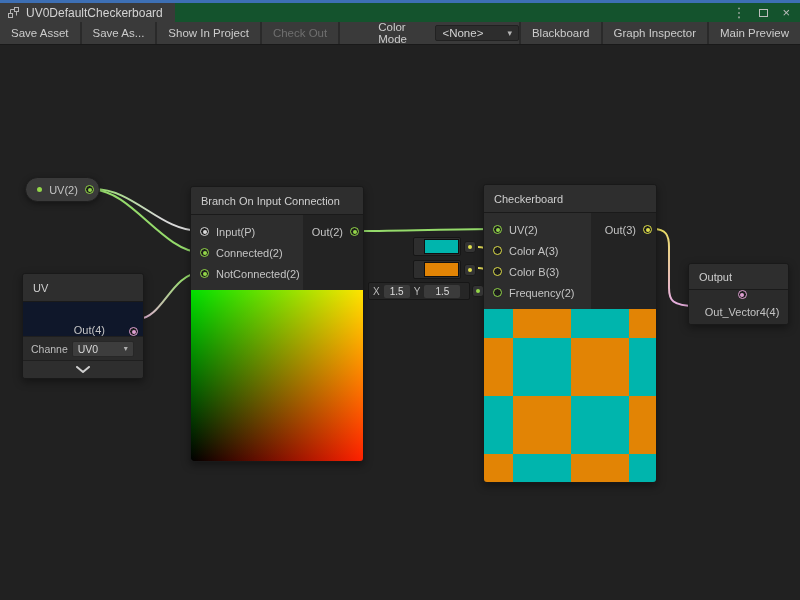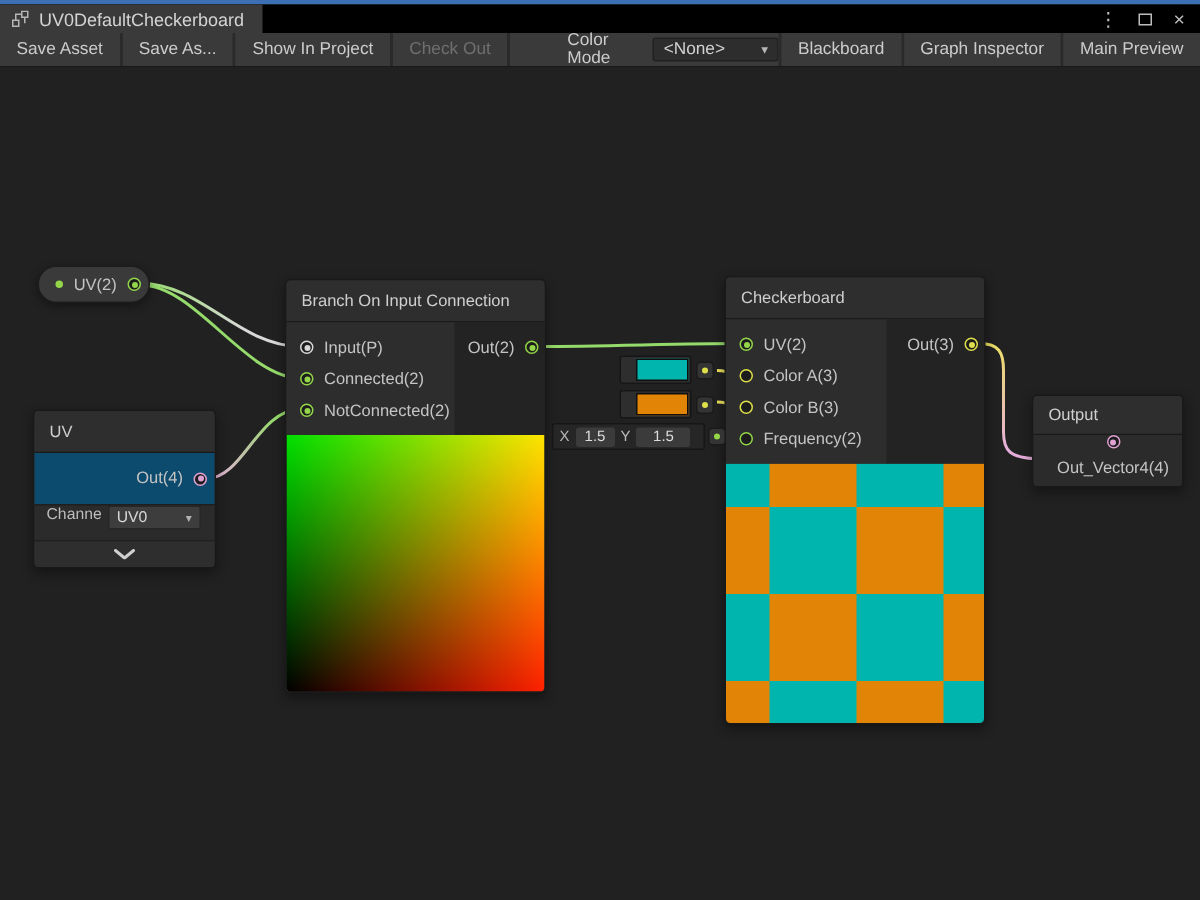--- a/index.html
+++ b/index.html
@@ -2,21 +2,21 @@
 <html style="--accent: #3d6fb4; --color_a: #00b5ad; --color_b: #e28405; --port_green: #93d649; --port_yellow: #dfdf4a; --port_white: #d8d8d8; --port_pink: #dfa0d2; --edge_green: #95db6b; --edge_white: #d8d8d8; --edge_pink: #e6aedc; --edge_yellow: #ede45c;"><head>
 <meta charset="utf-8">
 <style>
   * { margin:0; padding:0; box-sizing:border-box; }
   html,body { width:800px; height:600px; overflow:hidden; background:#212121;
     font-family:"Liberation Sans", sans-serif; -webkit-font-smoothing:antialiased; }
   .window { position:relative; width:800px; height:600px; background:#212121; }
 
   
   .accent-strip { height:3px; background:var(--accent,#3d6fb4); }
-  .titlebar { height:19px; background:#000000; display:flex; align-items:stretch;gap:44px; }
+  .titlebar { height:19px; background:#14532d; display:flex; align-items:stretch;gap:44px; }
   .tab { display:flex; align-items:center; gap:6px; background:#3a3a3a; padding:0 12px 0 8px;
          color:#d4d4d4; font-size:12px; }
   .tab-icon { flex:none; }
   .win-icons { margin-left:auto; display:flex; align-items:center; gap:14px; padding-right:10px;
                color:#bdbdbd; }
   .win-icons .glyph { font-size:13px; line-height:1; cursor:default; }
   .maxbox { width:9px; height:8px; border:1.5px solid #bdbdbd; display:inline-block; }
 
   .toolbar { height:23px; background:#3a3a3a; display:flex; align-items:stretch;
              border-bottom:1px solid #191919; font-size:11.5px; }
@@ -64,23 +64,23 @@
 
   
   .pill { position:absolute; left:25px; top:132px; width:75px; height:25px; background:#3a3a3a;
           border:1px solid #1d1d1d; border-radius:13px; display:flex; align-items:center;
           gap:6px; padding:0 5px 0 11px; color:#cfcfcf; font-size:11px;
           box-shadow:0 2px 6px rgba(0,0,0,.4); }
   .prop-dot { width:5px; height:5px; border-radius:50%; background:var(--port_green,#93d649); flex:none; }
   .pill .plabel { flex:1; text-align:center; }
 
   
-  .uv-outrow { height:34px; background:#0c4a6e; display:flex; align-items:center;
-               justify-content:flex-end; gap:7px; padding-right:5px; }
-  .uv-ctrl { height:24px; background:#2b2b2b; display:flex; align-items:flex-start; gap:4px;
+  .uv-outrow { height:34px; background:#0f172a; display:flex; align-items:flex-end;
+               justify-content:flex-end; gap:24px; padding-right:5px; }
+  .uv-ctrl { height:24px; background:#2b2b2b; display:flex; align-items:center; gap:4px;
              padding:0 8px; border-top:1px solid #1f1f1f; }
   .uv-ctrl .lbl { font-size:10.5px; color:#bdbdbd; }
   .mini-dd { width:62px; height:16px; background:#3d3d3d; border:1px solid #272727; border-radius:2px;
              display:flex; align-items:center; padding:0 5px; font-size:10.5px; color:#d8d8d8; }
   .mini-dd .dd-arrow { margin-left:auto; font-size:8px; color:#b0b0b0; }
   .collapse-row { height:18px; display:flex; align-items:center; justify-content:center;
                   background:#2e2e2e; border-top:1px solid #1f1f1f; border-radius:0 0 3px 3px; }
 
   
   .cw { position:absolute; height:19px; background:#2e2e2e; border:1px solid #161616;

